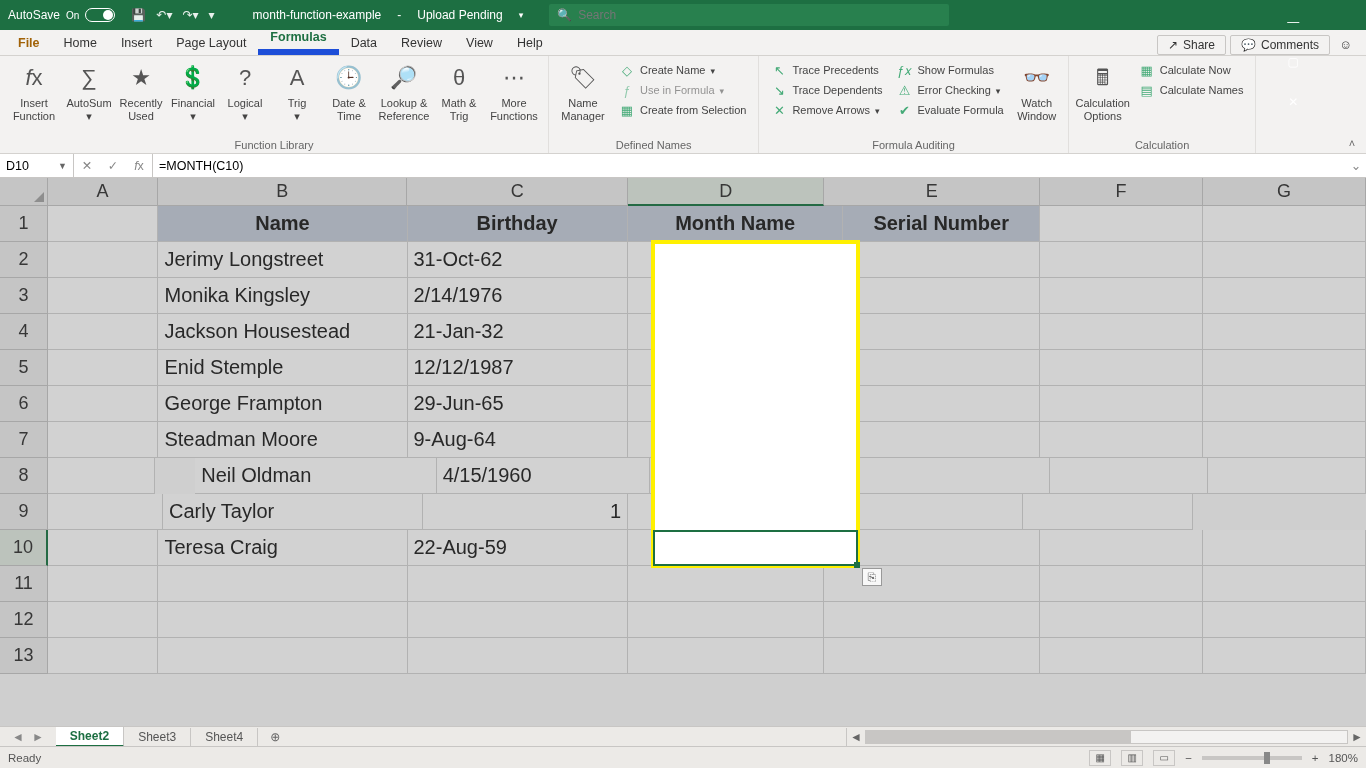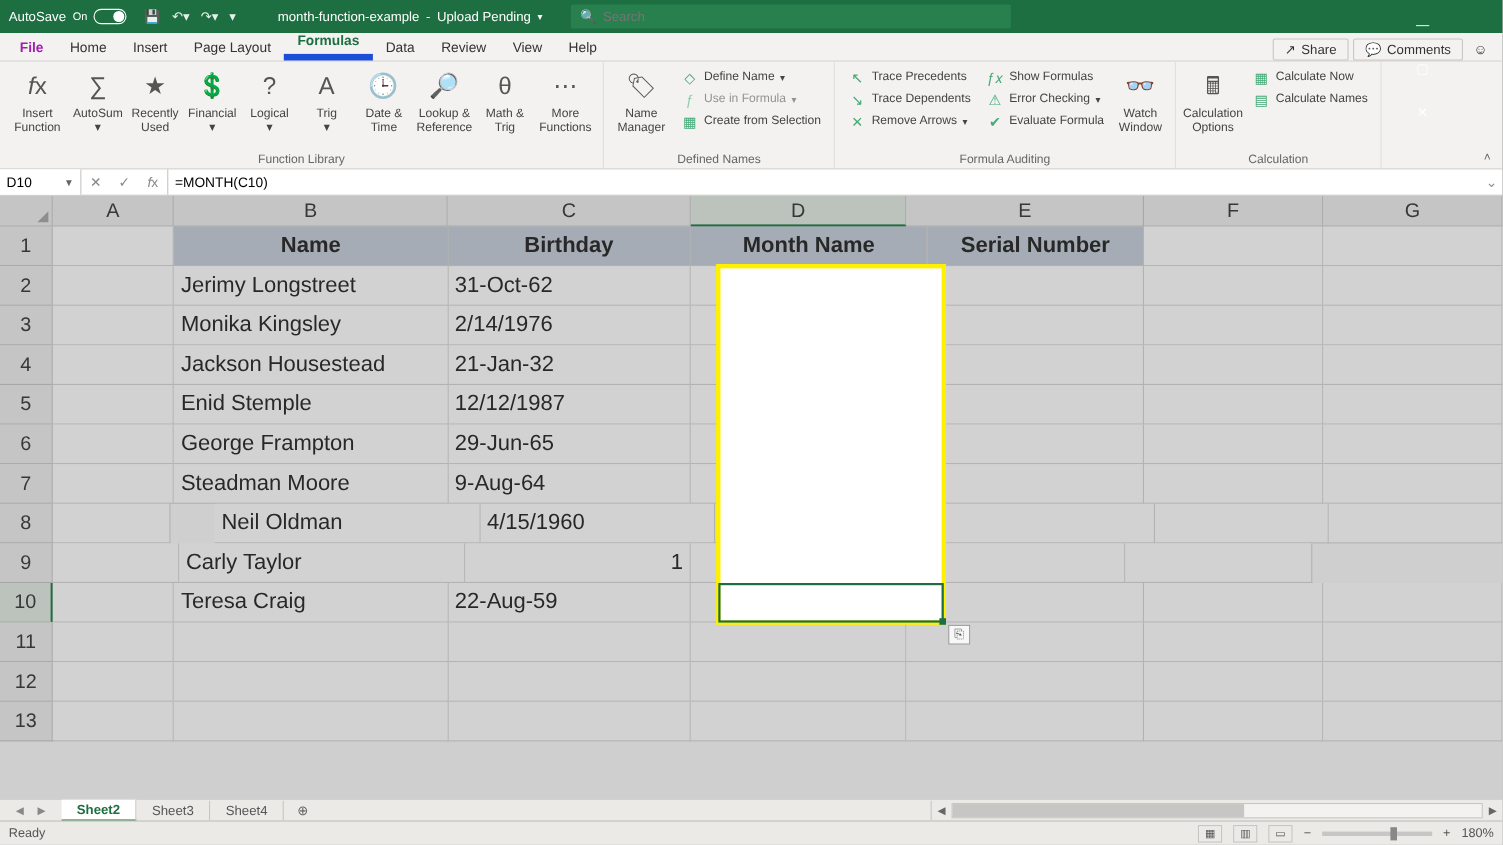--- a/index.html
+++ b/index.html
@@ -5,32 +5,32 @@
 * { margin: 0; padding: 0; box-sizing: border-box; font-family: "Segoe UI", sans-serif; user-select: none; }
 html, body { width: 1366px; height: 768px; overflow: hidden; background: #b0b0b0; }
 
 
 .titlebar { height: 30px; background: #1d6f42; color: #fff; display: flex; align-items: center; font-size: 12px; }
 .titlebar .autosave { display: flex; align-items: center; gap: 6px; padding: 0 8px; }
 .toggle { width: 30px; height: 14px; border: 1px solid #fff; border-radius: 7px; position: relative; display: inline-block; }
 .toggle::after { content: ""; position: absolute; right: 1px; top: 1px; width: 10px; height: 10px; background: #fff; border-radius: 50%; }
 .titlebar .qat { display: flex; align-items: center; gap: 10px; padding: 0 8px; }
 .titlebar .qat span { opacity: .9; }
-.doc-title { flex: 0 0 auto; padding: 0 20px 0 30px; display: flex; align-items: center; gap: 6px; text-align: right; }
+.doc-title { flex: 0 0 auto; padding: 0 20px 0 30px; display: flex; align-items: center; gap: 16px; text-align: right; }
 .search { flex: 0 0 400px; height: 22px; background: #28804e; border-radius: 2px; display: flex; align-items: center; padding: 0 8px; gap: 6px; color: #d9ecd9; margin-left: 6px; }
 .search input { background: transparent; border: none; outline: none; color: #fff; font-size: 12px; flex: 1; }
 .titlebar .right { margin-left: auto; display: flex; align-items: center; gap: 10px; padding-right: 4px; flex-direction: column; }
 .avatar { width: 20px; height: 20px; border-radius: 50%; background: #8e3fa4; color: #fff; display: flex; align-items: center; justify-content: center; font-size: 11px; font-weight: 600; }
 .winbtn { width: 46px; height: 30px; display: flex; align-items: center; justify-content: center; }
 
 
 .tabs { height: 26px; background: #f3f2f1; display: flex; align-items: flex-end; font-size: 12.5px; color: #333; padding-left: 6px; border-bottom: 1px solid #d4d2cf; }
 .tabs .tab { padding: 4px 12px 5px; cursor: default; }
 .tabs .tab.active { color: #1d6f42; border-bottom: 6px solid #1d4ed8; font-weight: 600; }
-.tabs .tab.file { color: #a21caf; font-weight: 600; border: none; }
+.tabs .tab.file { color: #a16207; font-weight: 600; border: none; }
 .tabs .rightzone { margin-left: auto; display: flex; align-items: center; gap: 4px; padding-right: 8px; }
 .tabs .sharebtn, .tabs .commentsbtn { border: 1px solid #c8c6c4; padding: 2px 10px; border-radius: 2px; font-size: 12px; color: #333; display: flex; align-items: center; gap: 5px; }
 .tabs .smiley { width: 24px; text-align: center; }
 
 
 .ribbon { height: 98px; background: #f3f2f1; display: flex; border-bottom: 1px solid #d4d2cf; font-size: 11px; color: #444; }
 .group { display: flex; flex-direction: column; border-right: 1px solid #e1dfdd; padding: 4px 6px 2px; }
 .group .grow { flex: 1; display: flex; align-items: flex-start; gap: 2px; }
 .group .glabel { text-align: center; font-size: 11px; color: #666; padding-top: 2px; }
 .bigbtn { display: flex; flex-direction: column; align-items: center; justify-content: flex-start; width: 56px; padding: 2px 2px 0; gap: 3px; text-align: center; line-height: 1.15; }
@@ -205,21 +205,21 @@
   <div class="group">
     <div class="grow">
       <div class="bigbtn">
           <span class="ic">🏷</span>
           <span style="white-space:pre-line">Name
 Manager</span>
         </div>
       <div class="vstack">
         <div class="tiny">
             <span class="tic">◇</span>
-            <span>Define Name</span> 
+            <span>Create Name</span> 
             <span style="font-size:9px">▾</span>
           </div>
         <div class="tiny" style="opacity:.55">
             <span class="tic">ƒ</span>
             <span>Use in Formula</span> 
             <span style="font-size:9px">▾</span>
           </div>
         <div class="tiny">
             <span class="tic">▦</span>
             <span>Create from Selection</span>

